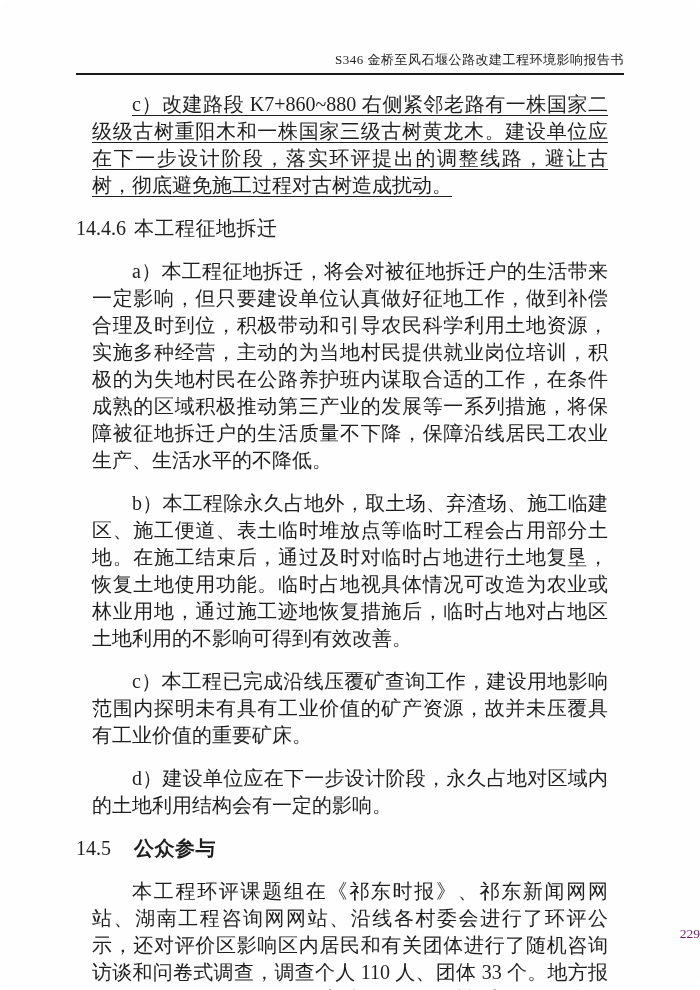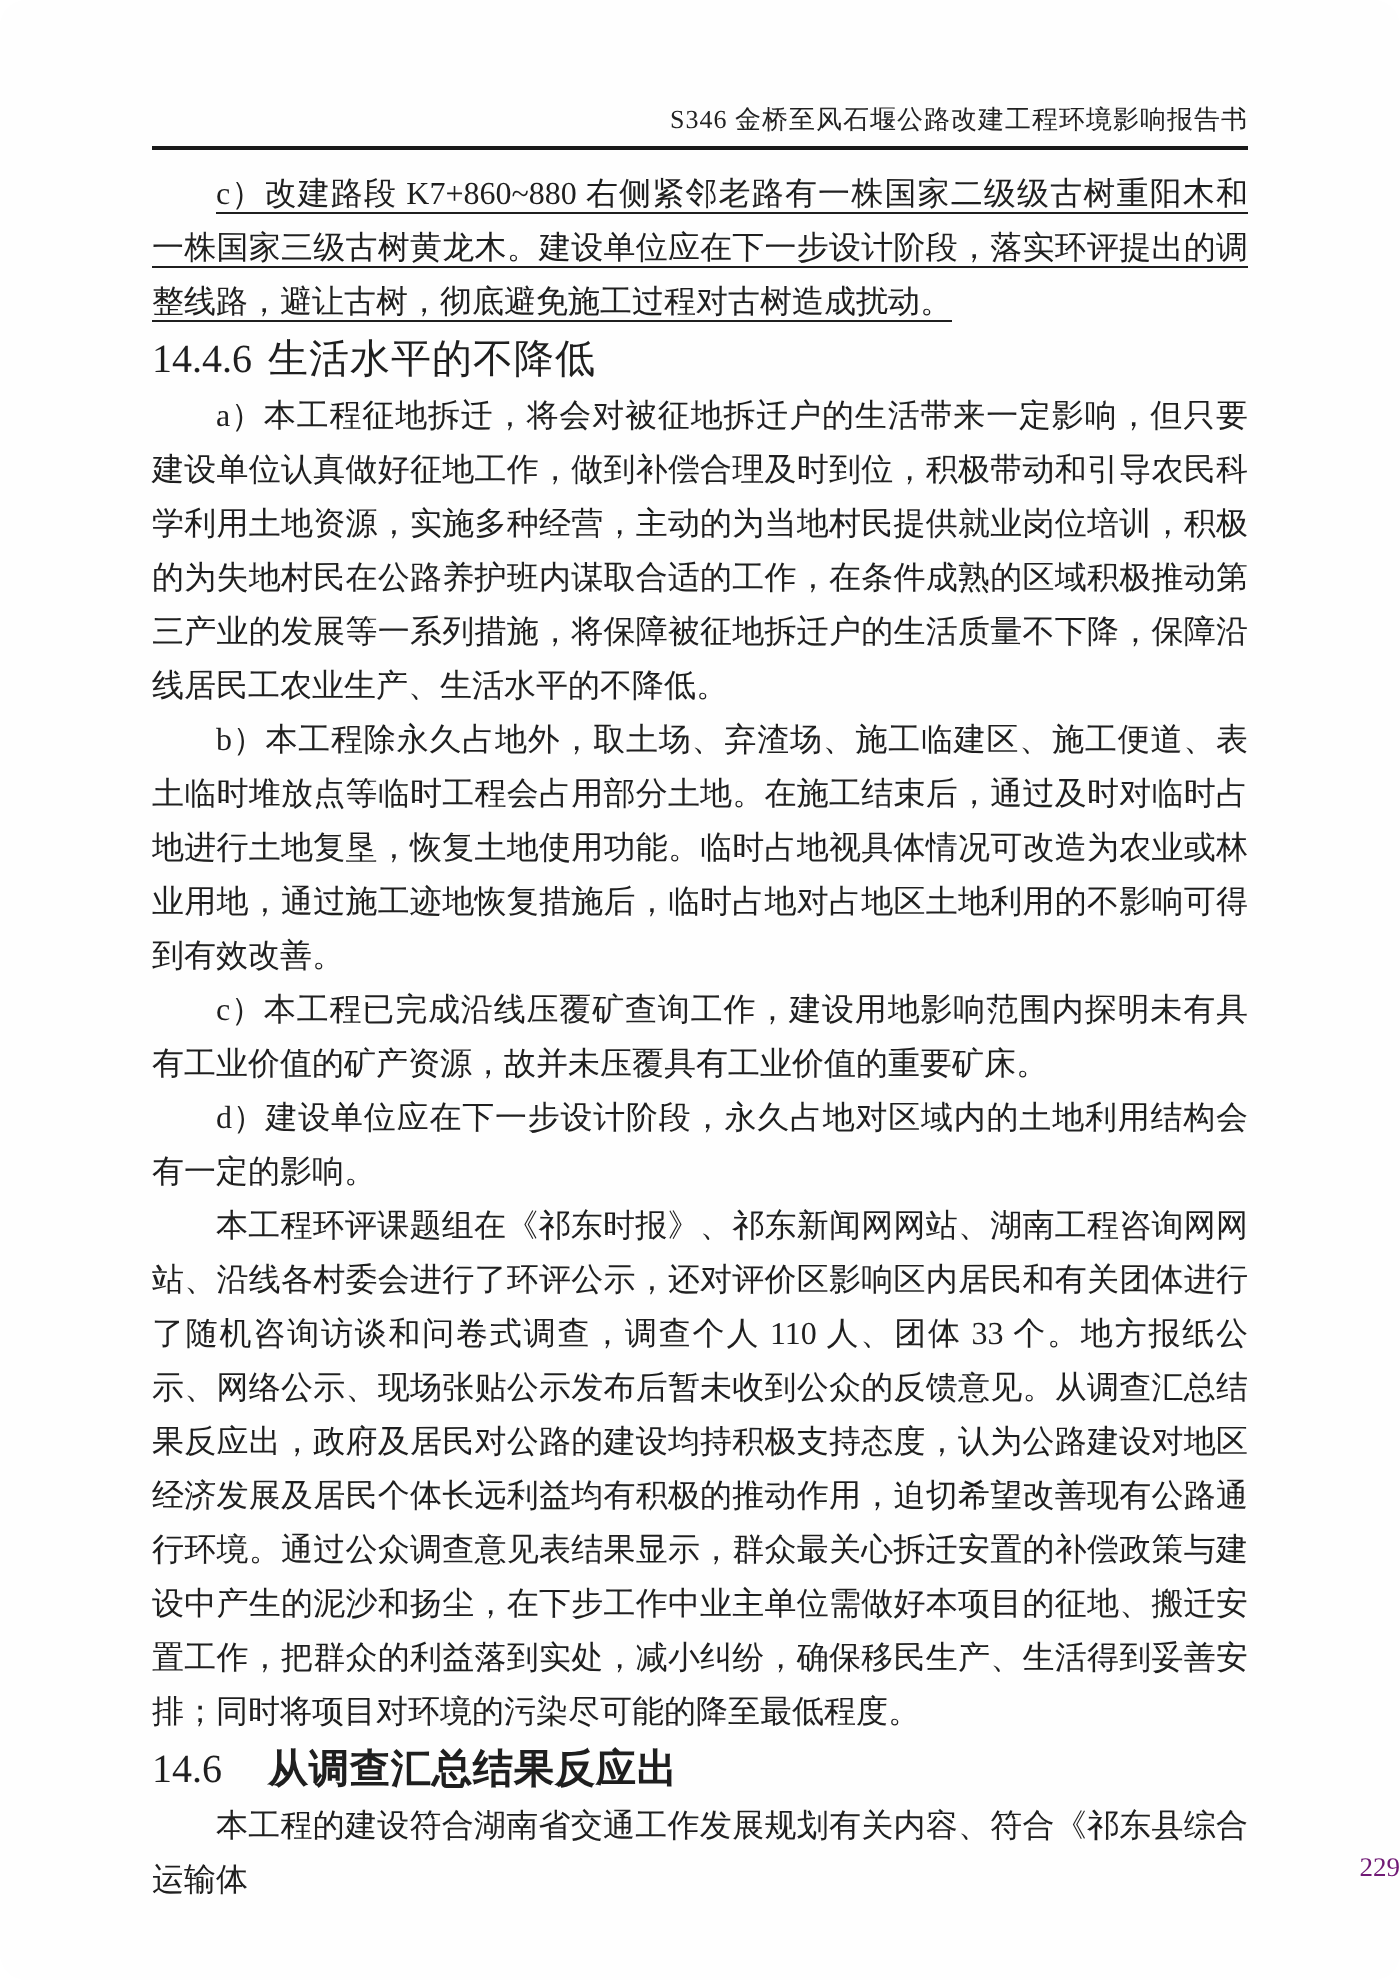--- a/index.html
+++ b/index.html
@@ -29,22 +29,22 @@
   }
   .header-rule {
     border: none;
     border-top: 2px solid #1a1a1a;
     margin: 5px 0 0 0;
   }
   .doc-body {
     margin-top: 9px;
   }
   .para {
-    margin: 0;
-    font-size: 16px;
+    margin: 16px;
+    font-size: 20px;
     line-height: 27px;
     text-align: justify;
     text-indent: 2em;
     word-break: break-all;
   }
   .para.underlined {
     text-decoration: underline;
     text-decoration-thickness: 1px;
     text-underline-offset: 4px;
     text-decoration-color: #1f1f1f;
@@ -89,31 +89,35 @@
     <div class="header-title">S346 金桥至风石堰公路改建工程环境影响报告书</div>
     <hr class="header-rule">
   </div>
 
   <div class="doc-body">
 
     <p class="para underlined">c）改建路段 K7+860~880 右侧紧邻老路有一株国家二级级古树重阳木和一株国家三级古树黄龙木。建设单位应在下一步设计阶段，落实环评提出的调整线路，避让古树，彻底避免施工过程对古树造成扰动。</p>
 
     <h3 class="heading h3">
       <span class="hnum">14.4.6</span>
-      <span class="htitle">生活水平的不降低</span>
+      <span class="htitle">本工程征地拆迁</span>
     </h3>
 
     <p class="para">a）本工程征地拆迁，将会对被征地拆迁户的生活带来一定影响，但只要建设单位认真做好征地工作，做到补偿合理及时到位，积极带动和引导农民科学利用土地资源，实施多种经营，主动的为当地村民提供就业岗位培训，积极的为失地村民在公路养护班内谋取合适的工作，在条件成熟的区域积极推动第三产业的发展等一系列措施，将保障被征地拆迁户的生活质量不下降，保障沿线居民工农业生产、生活水平的不降低。</p>
 
     <p class="para">b）本工程除永久占地外，取土场、弃渣场、施工临建区、施工便道、表土临时堆放点等临时工程会占用部分土地。在施工结束后，通过及时对临时占地进行土地复垦，恢复土地使用功能。临时占地视具体情况可改造为农业或林业用地，通过施工迹地恢复措施后，临时占地对占地区土地利用的不影响可得到有效改善。</p>
 
     <p class="para">c）本工程已完成沿线压覆矿查询工作，建设用地影响范围内探明未有具有工业价值的矿产资源，故并未压覆具有工业价值的重要矿床。</p>
 
     <p class="para">d）建设单位应在下一步设计阶段，永久占地对区域内的土地利用结构会有一定的影响。</p>
 
+    <h2 class="heading h2">
+      <span class="hnum">14.5</span>
+      <span class="htitle">公众参与</span>
+    </h2>
 
     <p class="para">本工程环评课题组在《祁东时报》、祁东新闻网网站、湖南工程咨询网网站、沿线各村委会进行了环评公示，还对评价区影响区内居民和有关团体进行了随机咨询访谈和问卷式调查，调查个人 110 人、团体 33 个。地方报纸公示、网络公示、现场张贴公示发布后暂未收到公众的反馈意见。从调查汇总结果反应出，政府及居民对公路的建设均持积极支持态度，认为公路建设对地区经济发展及居民个体长远利益均有积极的推动作用，迫切希望改善现有公路通行环境。通过公众调查意见表结果显示，群众最关心拆迁安置的补偿政策与建设中产生的泥沙和扬尘，在下步工作中业主单位需做好本项目的征地、搬迁安置工作，把群众的利益落到实处，减小纠纷，确保移民生产、生活得到妥善安排；同时将项目对环境的污染尽可能的降至最低程度。</p>
 
     <h2 class="heading h2">
       <span class="hnum">14.6</span>
       <span class="htitle">从调查汇总结果反应出</span>
     </h2>
 
     <p class="para">本工程的建设符合湖南省交通工作发展规划有关内容、符合《祁东县综合运输体</p>
 

